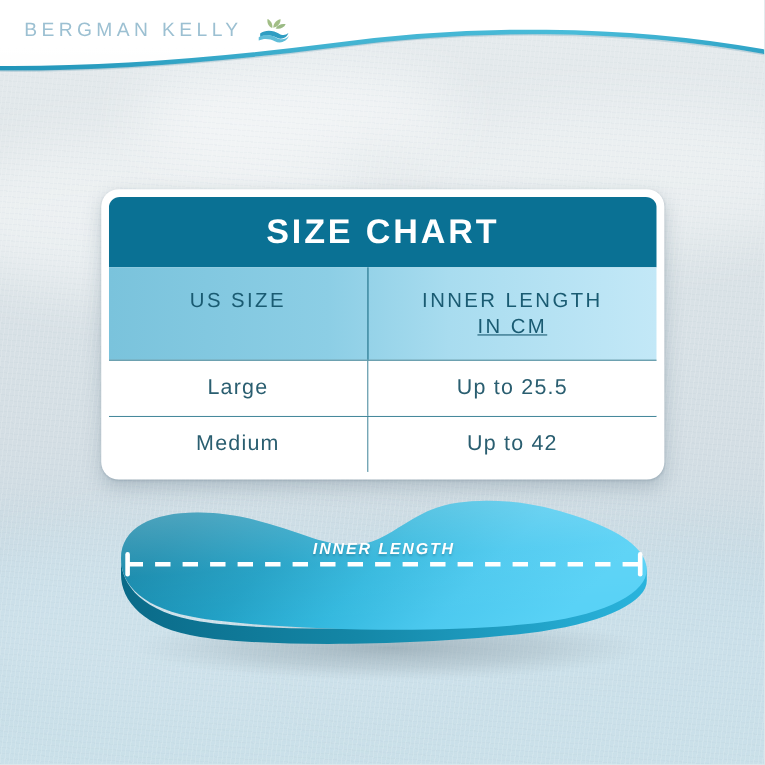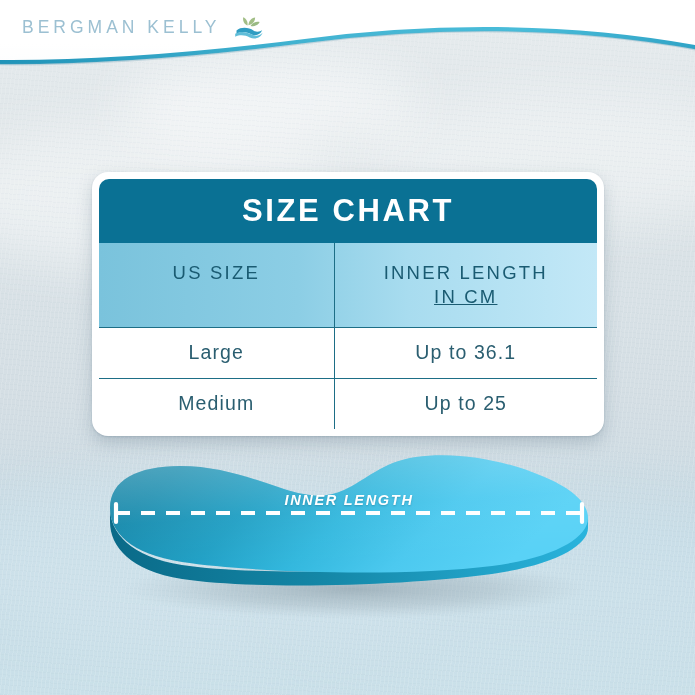--- a/index.html
+++ b/index.html
@@ -256,26 +256,26 @@
           <span>US SIZE</span>
         </div>
         <div class="cell c2">
           <span>INNER LENGTH</span>
           <span class="hdr-l2">IN CM</span>
         </div>
       </div>
 
       <div class="row body">
         <div class="cell c1">Large</div>
-        <div class="cell c2">Up to 36.1</div>
+        <div class="cell c2">Up to 25.5</div>
       </div>
 
       <div class="row body">
         <div class="cell c1">Medium</div>
-        <div class="cell c2">Up to 25</div>
+        <div class="cell c2">Up to 42</div>
       </div>
     </div>
   </div>
 
   <div class="insole">
     <svg width="490" height="170" viewBox="0 0 490 170" xmlns="http://www.w3.org/2000/svg">
       <defs>
         <linearGradient id="topGrad" x1="0" y1="0" x2="1" y2="0.25">
           <stop offset="0" stop-color="#0e7fa1"></stop>
           <stop offset="0.16" stop-color="#1389ac"></stop>

